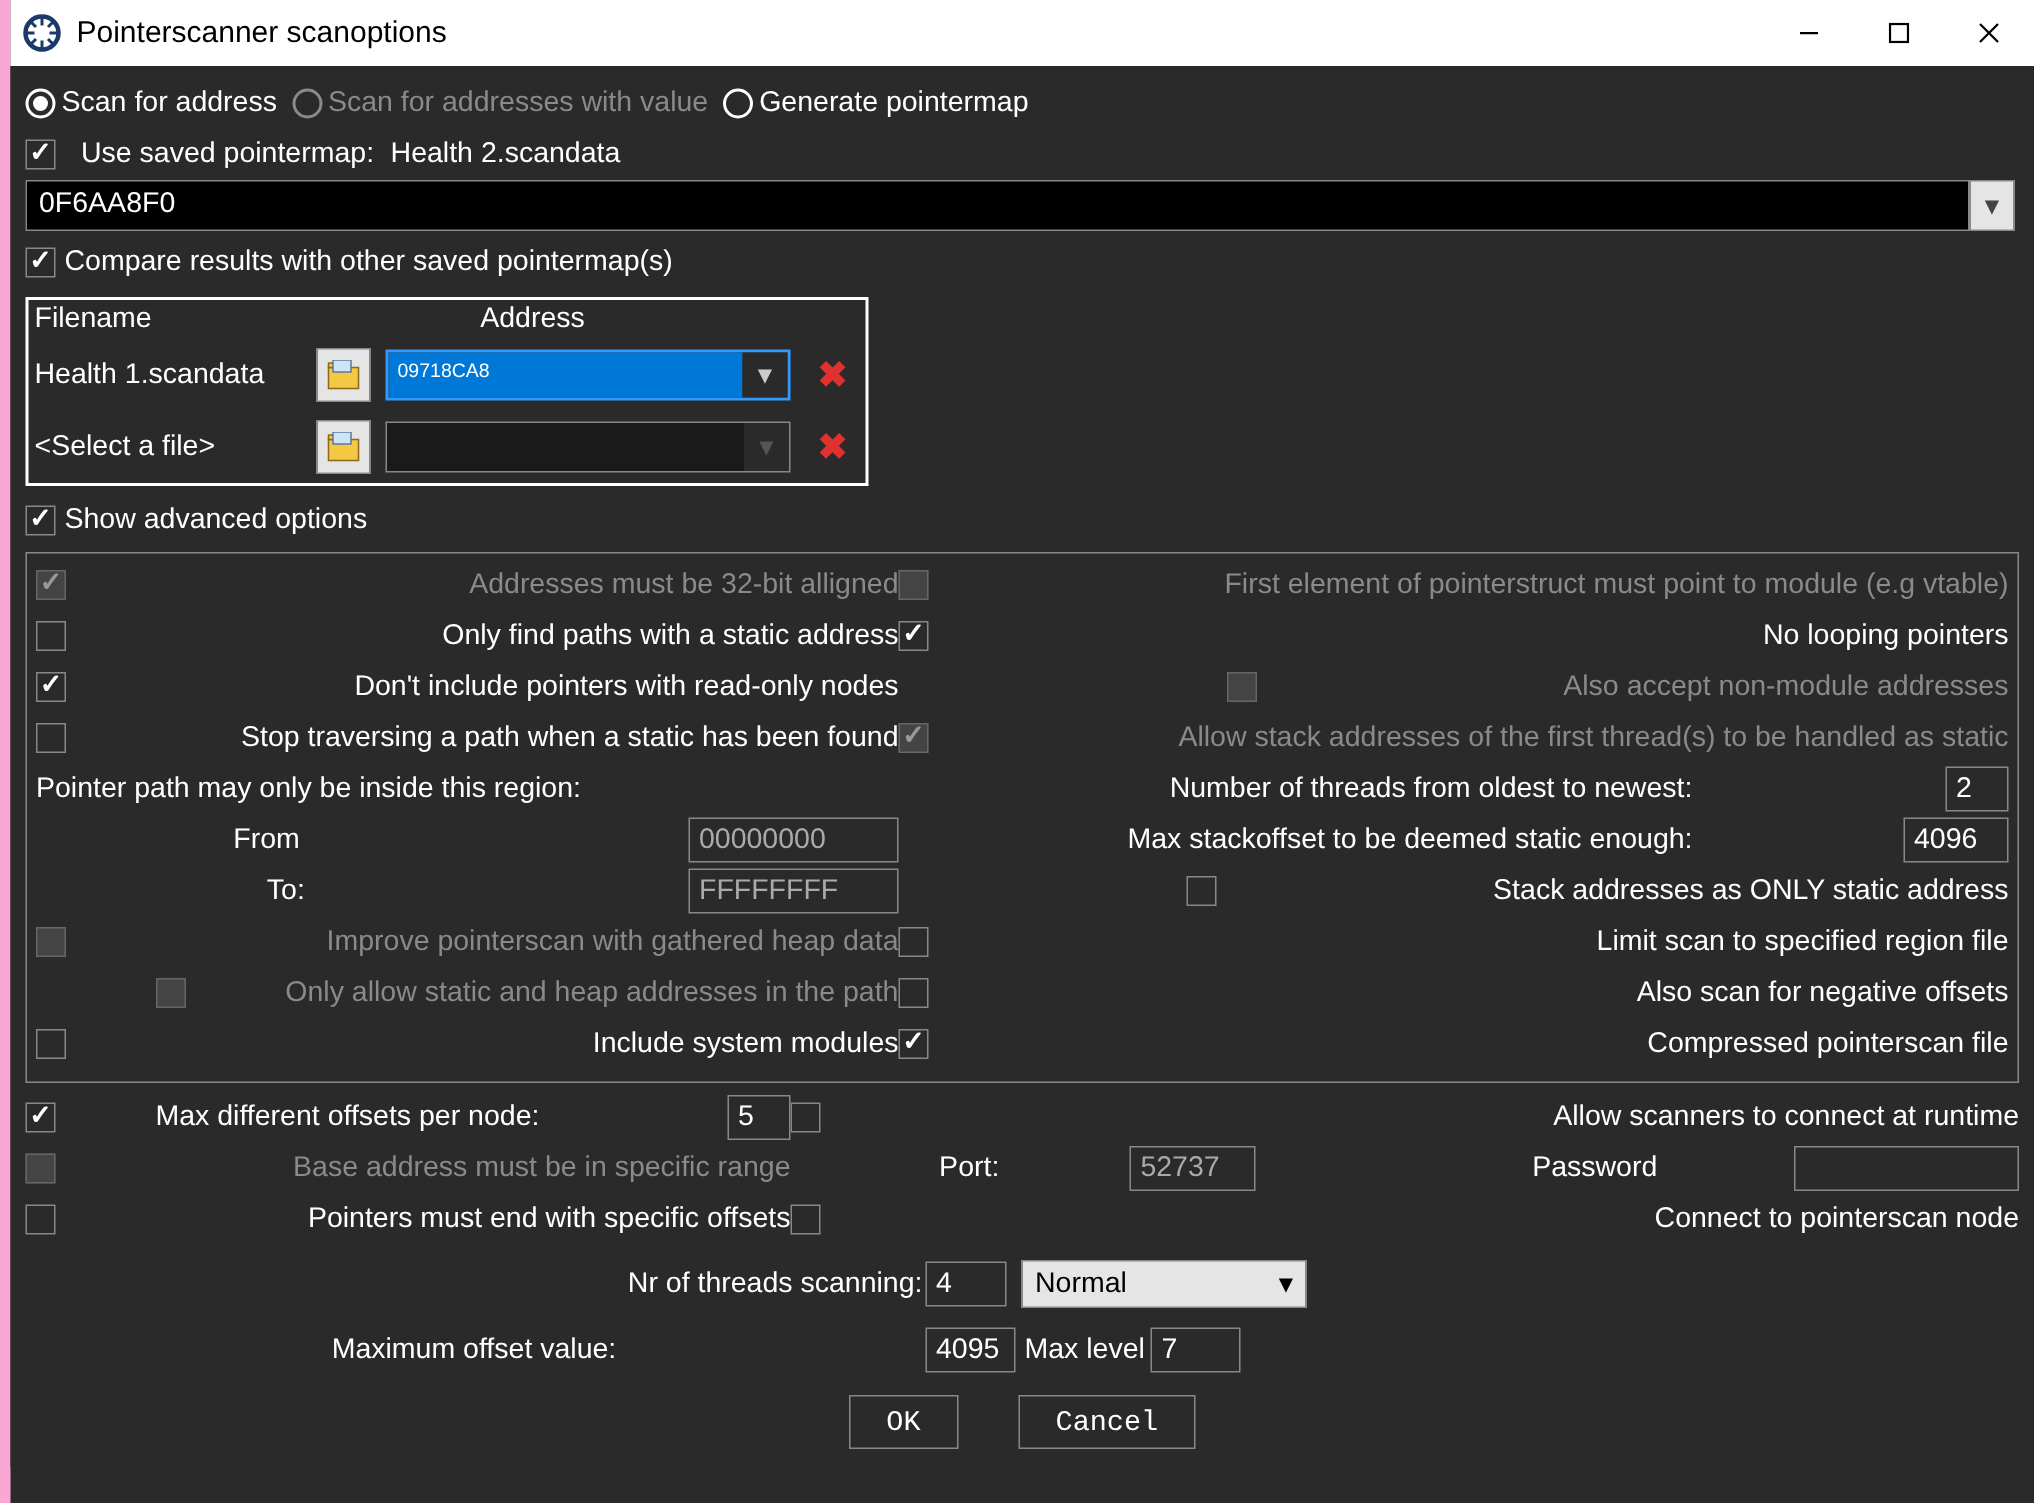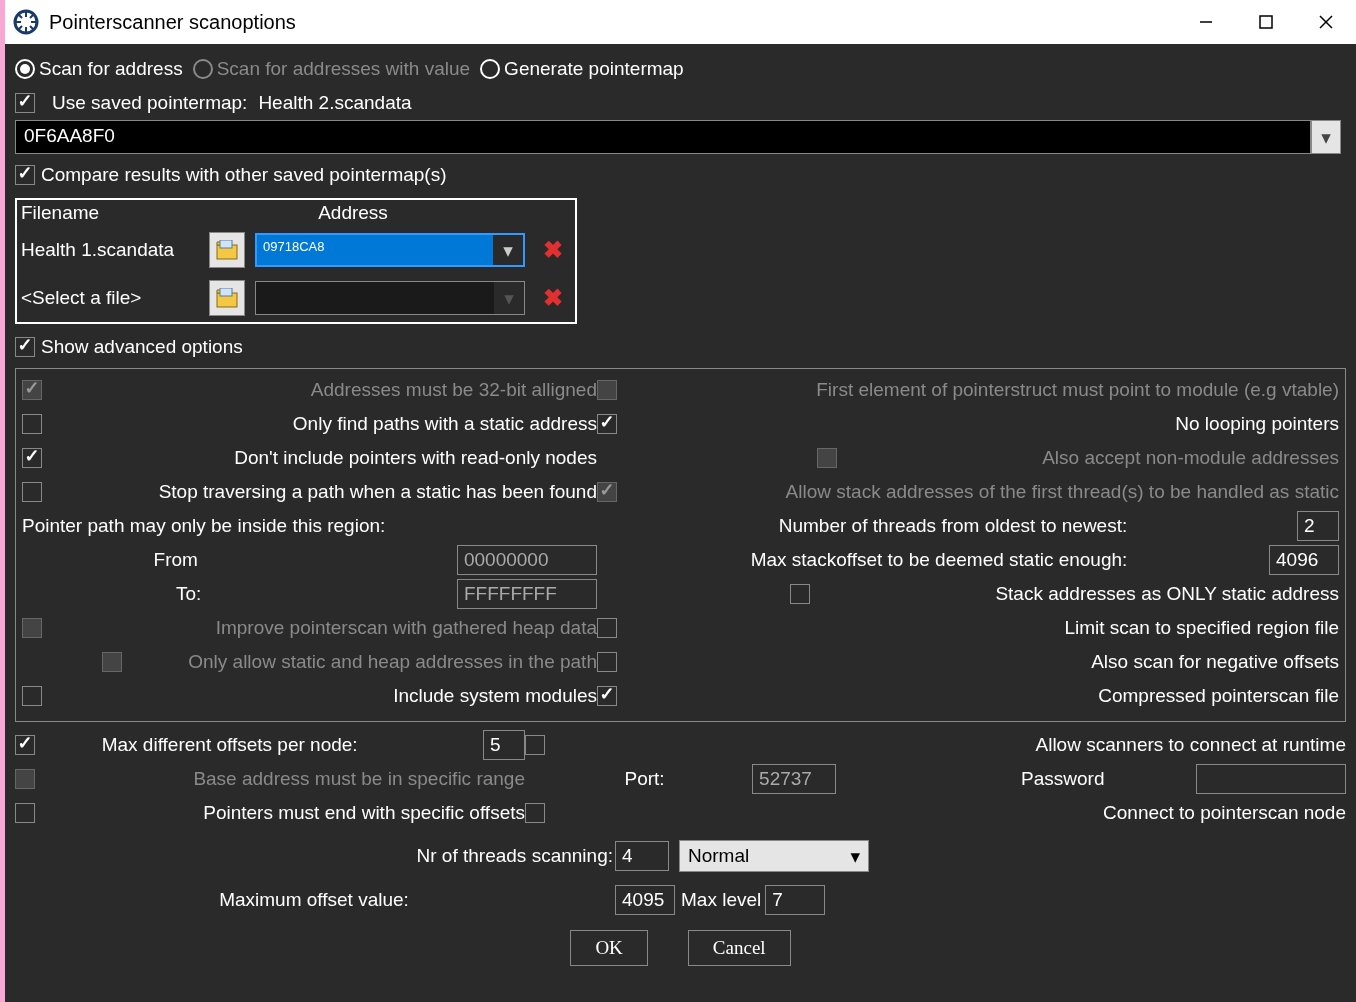--- a/index.html
+++ b/index.html
@@ -1,18 +1,18 @@
 <!DOCTYPE html>
 <html><head>
 <meta charset="utf-8">
 <style>
 * { box-sizing: border-box; margin: 0; padding: 0; }
 body { font-family: "Segoe UI", Tahoma, sans-serif; font-size: 19px; color: #fff; background: #000; overflow: hidden; }
 
-.window { width: 1356px; height: 1002px; background: #2a2a2a; border-left: 5px solid #f9a8d4; position: relative; }
+.window { width: 1356px; height: 1002px; background: #2a2a2a; border-left: 7px solid #f9a8d4; position: relative; }
 
 
 .titlebar { height: 44px; background: #fff; color: #000; display: flex; align-items: center; padding-left: 6px; }
 .titlebar .app-icon { width: 30px; height: 30px; display: inline-flex; align-items: center; justify-content: center; margin-right: 8px; }
 .titlebar .title { font-size: 20px; flex: 1; }
 .titlebar .win-controls { display: flex; height: 100%; }
 .titlebar .win-btn { width: 60px; display: flex; align-items: center; justify-content: center; font-size: 18px; color: #000; }
 .titlebar .win-btn svg { stroke: #000; }
 
 .content { padding: 8px 10px 12px 10px; background: #2a2a2a; }
@@ -65,21 +65,21 @@
 .small-input { background: #2a2a2a; color: #fff; border: 1px solid #888; height: 30px; padding: 2px 6px; font-size: 19px; font-family: inherit; }
 
 
 .bottom { margin-top: 6px; }
 .bottom-row { display: flex; }
 .bottom-left { width: 510px; }
 .bottom-right { flex: 1; }
 
 
 .dlg-buttons { display: flex; justify-content: center; gap: 40px; margin-top: 10px; }
-.dlg-btn { background: #2a2a2a; border: 1px solid #888; color: #fff; padding: 6px 24px; font-size: 19px; font-family: Liberation Serif, serif; }
+.dlg-btn { background: #2a2a2a; border: 1px solid #888; color: #fff; padding: 6px 24px; font-size: 19px; font-family: Liberation Mono, monospace; }
 
 .dropdown-white { display: inline-flex; align-items: center; background: #e5e5e5; border: 1px solid #888; height: 32px; color: #000; padding: 0 8px; width: 190px; justify-content: space-between; }
 
 svg { display: block; }
 </style>
 </head>
 <body>
 
 <div class="window">
 

